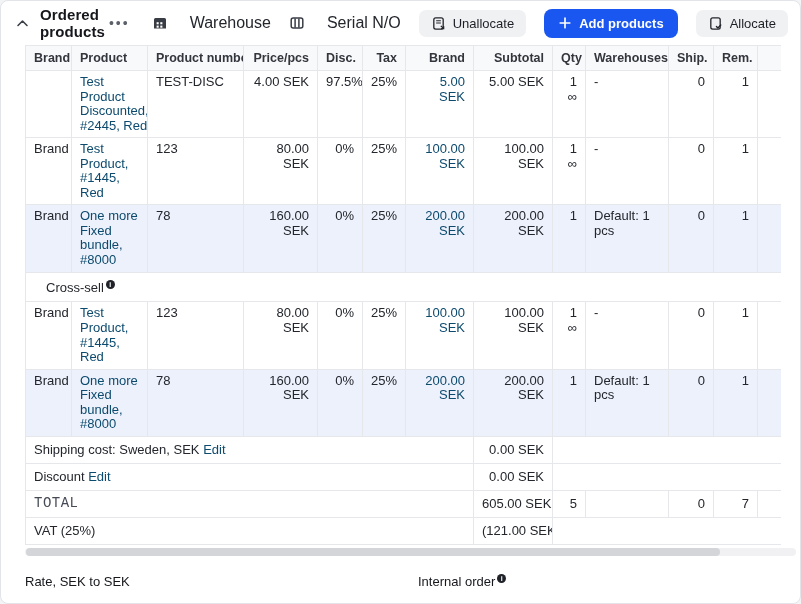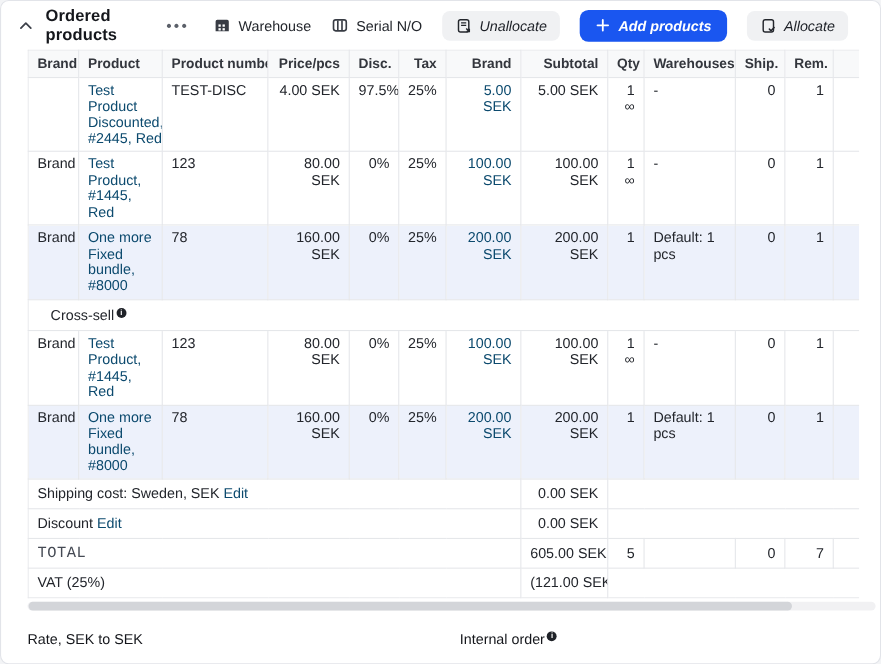--- a/index.html
+++ b/index.html
@@ -4,23 +4,23 @@
 <style>
   html,body{margin:0;padding:0;background:#f3f4f6;font-family:"Liberation Sans",sans-serif;}
   .card{position:relative;width:801px;height:604px;box-sizing:border-box;background:#fff;
         border:1px solid #e2e4e9;border-radius:8px;overflow:hidden;}
   
   .toolbar{display:flex;align-items:center;height:44px;padding:0 29px 0 14px;}
   .chev-btn{display:flex;align-items:center;justify-content:center;width:20px;height:20px;cursor:pointer;}
   .title{font-size:15px;font-weight:700;color:#15171c;margin-left:10px;letter-spacing:.1px;}
   .toolbar-right{margin-left:auto;display:flex;align-items:center;gap:18px;}
   .more{color:#5b6069;font-size:14px;letter-spacing:2px;cursor:pointer;padding:0 4px;}
-  .tool-link{display:flex;align-items:center;gap:7px;font-size:13px;color:#23262c;cursor:pointer;white-space:nowrap;}
+  .tool-link{display:flex;align-items:center;gap:22px;font-size:16px;color:#23262c;cursor:pointer;white-space:nowrap;}
   .btn{display:flex;align-items:center;gap:7px;font-size:13px;padding:6px 12px;border-radius:7px;
-       background:#f0f1f3;color:#1c1f26;border:none;cursor:pointer;white-space:nowrap;font-style:italic;}
+       background:#f0f1f3;color:#1c1f26;border:none;cursor:pointer;white-space:nowrap;}
   .btn.primary{background:#1a56f0;color:#fff;border-radius:8px;font-weight:700;padding:7px 14px;}
   
   .table-wrap{margin-left:24px;width:756px;overflow:hidden;}
   table{border-collapse:collapse;table-layout:fixed;width:794px;font-size:13px;color:#23262c;}
   th,td{border:1px solid #e5e7ea;padding:4px 8px;vertical-align:top;line-height:1.12;
         overflow:hidden;white-space:normal;}
   thead th{background:#f8f9fa;font-weight:600;font-size:12.5px;color:#33363d;text-align:left;
            padding:5px 8px;white-space:nowrap;}
   th.r,td.r{text-align:right;}
   tr.hl td{background:#edf1fb;}

